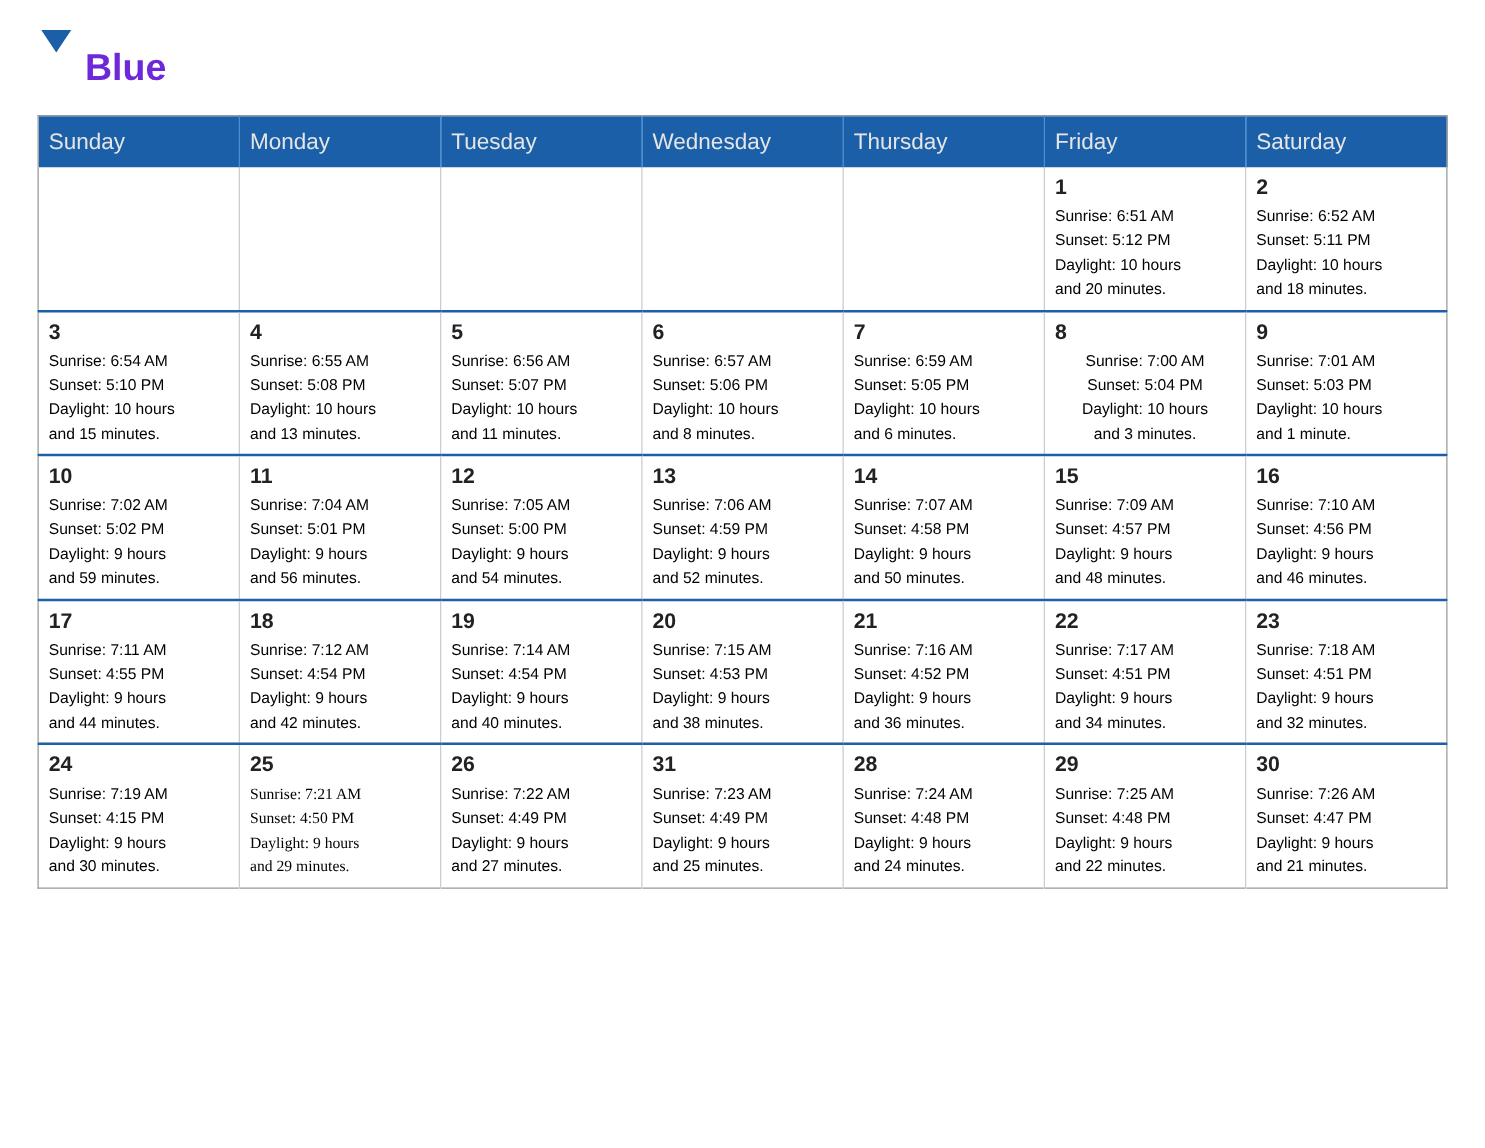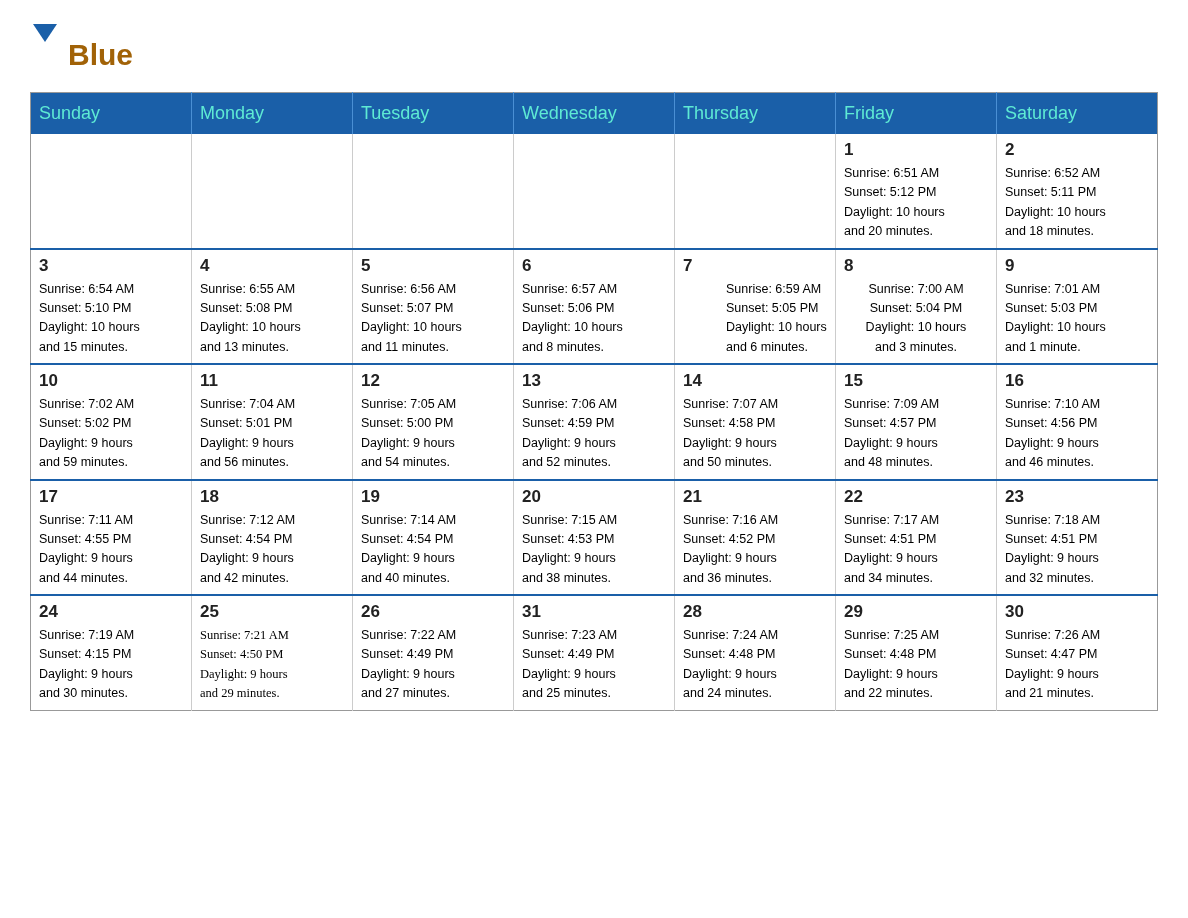--- a/index.html
+++ b/index.html
@@ -34,21 +34,21 @@
       color: #444;
       margin-top: 4px;
     }
     .calendar {
       width: 100%;
       border-collapse: collapse;
       border: 1px solid #999;
     }
     .calendar th {
       background-color: #1a5fa8;
-      color: #5eead4;
+      color: #e5e5e5;
       text-align: left;
       padding: 10px 8px;
       font-size: 18px;
       font-weight: normal;
       border-right: 1px solid #4a8fd4;
     }
     .calendar th:last-child {
       border-right: none;
     }
     .calendar td {
@@ -89,21 +89,21 @@
     }
   </style>
 </head>
 <body>
 
 <div class="header">
   <div class="logo">
     <div style="display:flex; align-items:center;">
       <span style="display:inline-block; width:0; height:0; border-left:12px solid transparent; border-right:12px solid transparent; border-top:18px solid #1a5fa8; margin-left:3px; margin-top:4px;"></span>
     </div>
-    <div style="font-size:30px; font-weight:bold; color:#a16207; margin-left:38px; margin-top:-4px;">Blue</div>
+    <div style="font-size:30px; font-weight:bold; color:#6d28d9; margin-left:38px; margin-top:-4px;">Blue</div>
   </div>
   <div class="title-section">
     <div class="month-title"></div>
     <div class="location"></div>
   </div>
 </div>
 
 <table class="calendar">
   <thead>
     <tr>
@@ -162,21 +162,21 @@
         </td>
         <td>
           <span class="day-num">6</span>
           <div class="day-info" style="white-space: pre-line;">Sunrise: 6:57 AM
 Sunset: 5:06 PM
 Daylight: 10 hours
 and 8 minutes.</div>
         </td>
         <td>
           <span class="day-num">7</span>
-          <div class="day-info" style="white-space: pre-line; margin-left: 43px;">Sunrise: 6:59 AM
+          <div class="day-info" style="white-space: pre-line;">Sunrise: 6:59 AM
 Sunset: 5:05 PM
 Daylight: 10 hours
 and 6 minutes.</div>
         </td>
         <td>
           <span class="day-num">8</span>
           <div class="day-info" style="white-space: pre-line; text-align: center;">Sunrise: 7:00 AM
 Sunset: 5:04 PM
 Daylight: 10 hours
 and 3 minutes.</div>

